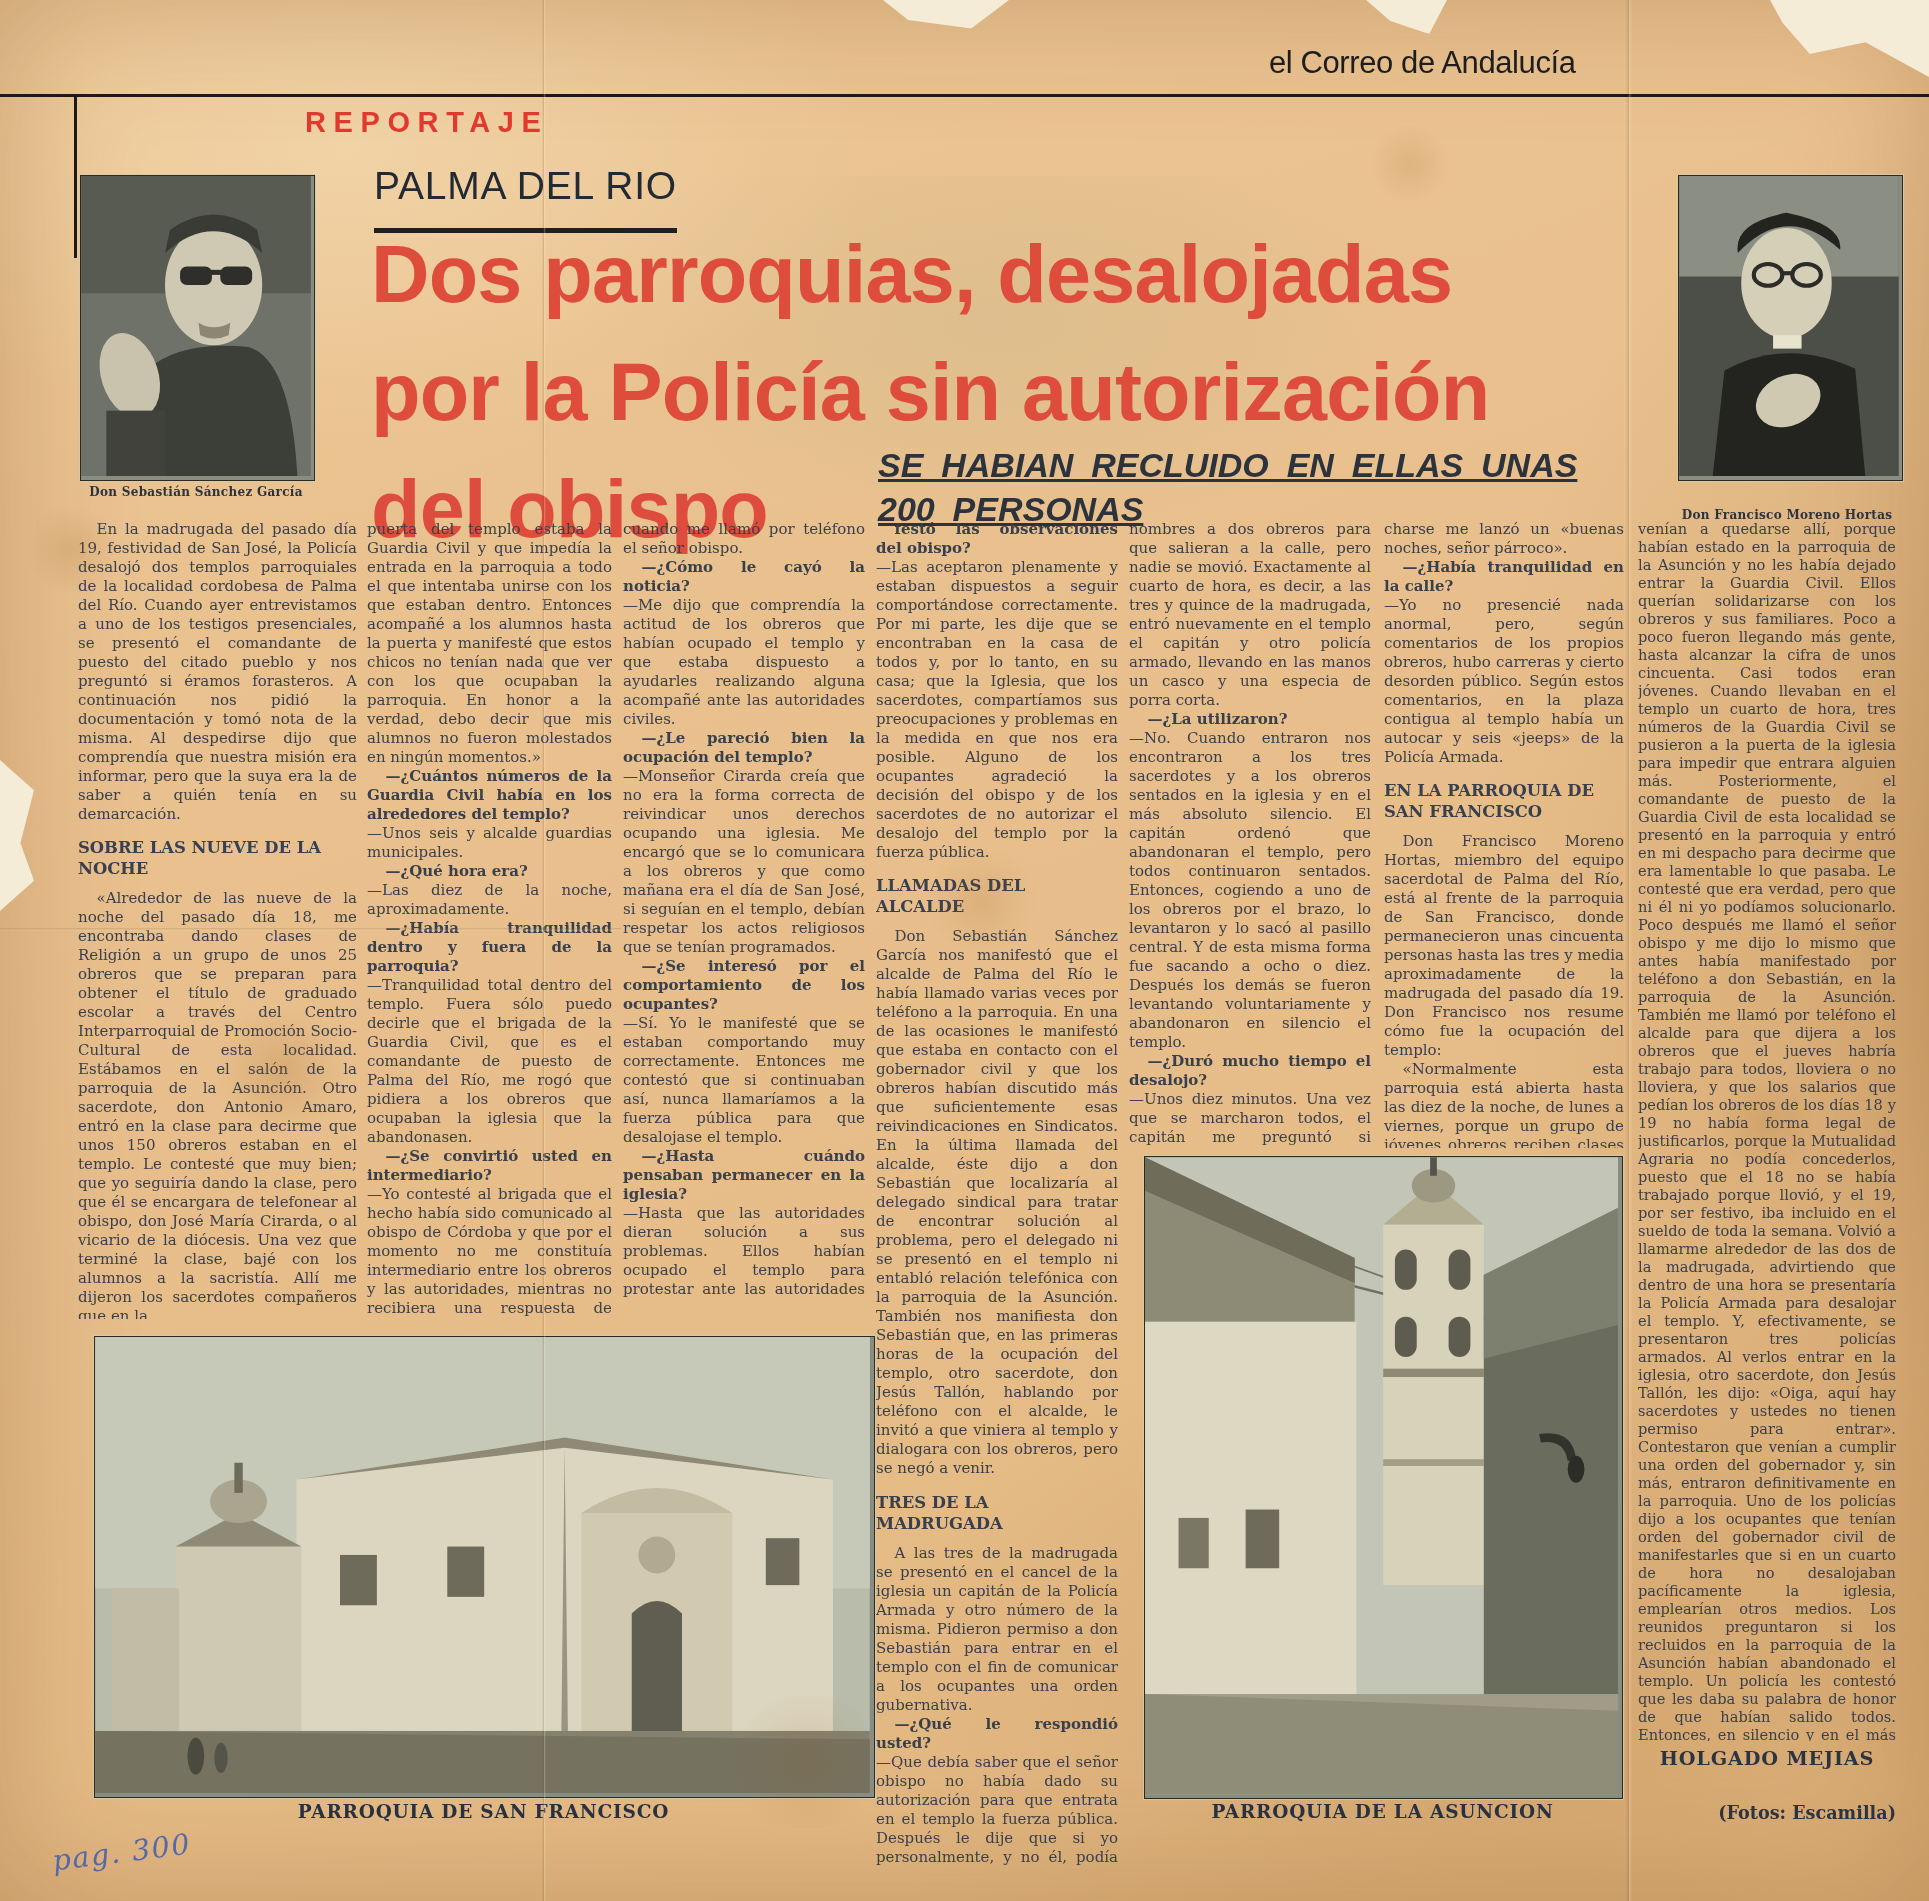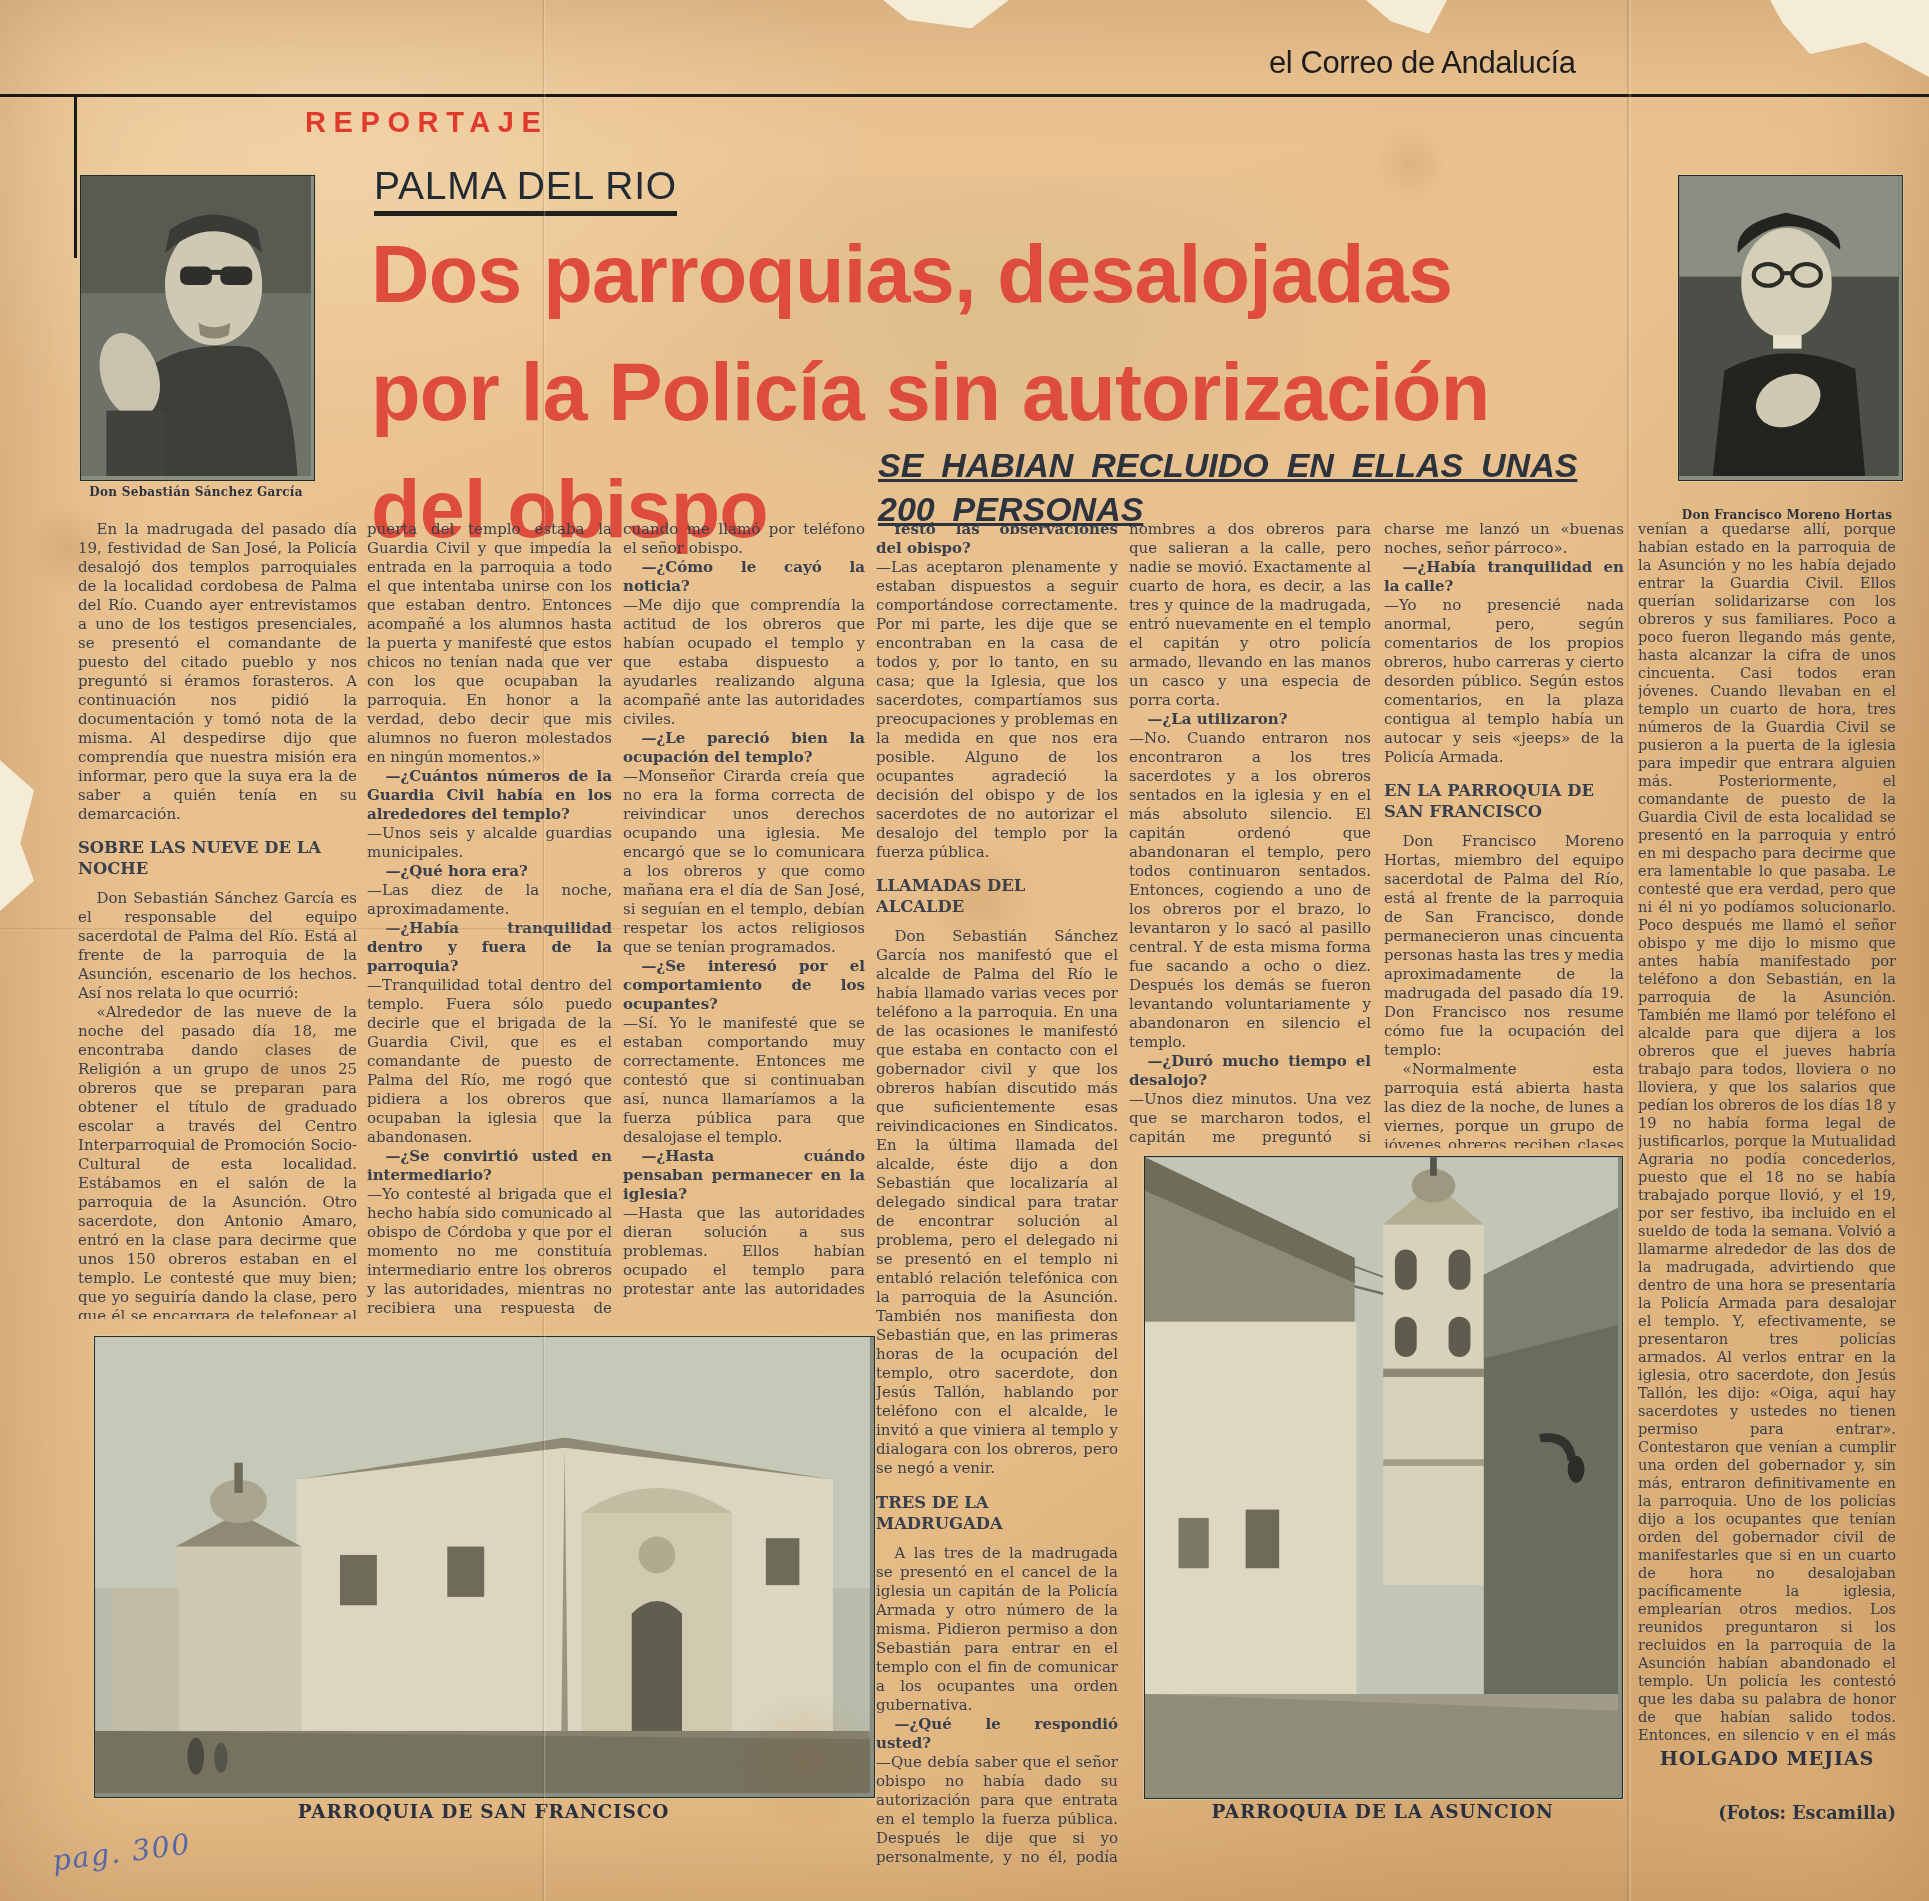--- a/index.html
+++ b/index.html
@@ -21,21 +21,21 @@
   .tear{position:absolute;background:#f4ecd6;box-shadow:0 1.7px 3.4px rgba(90,50,10,.35);pointer-events:none;}
 
   .masthead{position:absolute;left:1269px;top:45px;font-family:"Liberation Sans",sans-serif;
     font-size:31px;color:#1d1d1d;letter-spacing:-0.4px;}
   .toprule{position:absolute;left:0;top:94px;width:1930px;height:3.4px;background:#1c1a17;}
   .leftrule{position:absolute;left:74px;top:94px;width:3.4px;height:164px;background:#1c1a17;}
   .section-label{position:absolute;left:305px;top:106px;font-family:"Liberation Sans",sans-serif;
     font-weight:bold;font-size:29px;letter-spacing:7.6px;color:#e03a2e;}
 
   .kicker{position:absolute;left:374px;top:164px;font-family:"Liberation Sans",sans-serif;
-    font-size:39px;color:#222a33;border-bottom:5px solid #20201e;padding-bottom:3px;letter-spacing:0.8px;}
+    font-size:39px;color:#222a33;border-bottom:5px solid #20201e;padding-bottom:20px;letter-spacing:0.8px;}
   .hl{position:absolute;left:371px;width:1218px;font-family:"Liberation Sans",sans-serif;
     font-weight:bold;font-size:81px;color:#de4c3c;letter-spacing:-0.8px;white-space:nowrap;
     text-align:justify;}
   .hl:after{content:"";display:inline-block;width:100%;}
   .hl1{top:228px;}
   .hl2{top:346px;}
   .hl3{top:463px;width:503px;text-align:left;}
   .hl3:after{display:none;}
   .subhead{position:absolute;left:878px;top:443px;width:747px;
     font-family:"Liberation Sans",sans-serif;font-style:italic;font-weight:bold;
@@ -109,21 +109,20 @@
       <path d="M40 358 L54 232 Q128 192 210 230 L222 358 Z" fill="#23241f"></path>
       <rect x="112" y="190" width="34" height="16" fill="#e8e3cc"></rect>
       <ellipse cx="130" cy="268" rx="40" ry="30" fill="#d0c9b2" transform="rotate(-24 130 268)"></ellipse>
     </svg>
   </div>
   <div class="caption-sm" style="left:1657px;top:485px;width:260px;margin-top:23px;">Don Francisco Moreno Hortas</div>
 
   <div class="col" style="left:78px;top:520px;width:279px;height:799px;">
       <div class="blk p">En la madrugada del pasado día 19, festividad de San José, la Policía desalojó dos templos parroquiales de la localidad cordobesa de Palma del Río. Cuando ayer entrevistamos a uno de los testigos presenciales, se presentó el comandante de puesto del citado pueblo y nos preguntó si éramos forasteros. A continuación nos pidió la documentación y tomó nota de la misma. Al despedirse dijo que comprendía que nuestra misión era informar, pero que la suya era la de saber a quién tenía en su demarcación.</div>
       <div class="blk heading">SOBRE LAS NUEVE DE LA NOCHE</div>
-      <div class="blk p">Don Sebastián Sánchez García es el responsable del equipo sacerdotal de Palma del Río. Está al frente de la parroquia de la Asunción, escenario de los hechos. Así nos relata lo que ocurrió:</div>
       <div class="blk p">«Alrededor de las nueve de la noche del pasado día 18, me encontraba dando clases de Religión a un grupo de unos 25 obreros que se preparan para obtener el título de graduado escolar a través del Centro Interparroquial de Promoción Socio-Cultural de esta localidad. Estábamos en el salón de la parroquia de la Asunción. Otro sacerdote, don Antonio Amaro, entró en la clase para decirme que unos 150 obreros estaban en el templo. Le contesté que muy bien; que yo seguiría dando la clase, pero que él se encargara de telefonear al obispo, don José María Cirarda, o al vicario de la diócesis. Una vez que terminé la clase, bajé con los alumnos a la sacristía. Allí me dijeron los sacerdotes compañeros que en la</div>
     </div>
   <div class="col" style="left:367px;top:520px;width:245px;height:799px;">
       <div class="blk pc">puerta del templo estaba la Guardia Civil y que impedía la entrada en la parroquia a todo el que intentaba unirse con los que estaban dentro. Entonces acompañé a los alumnos hasta la puerta y manifesté que estos chicos no tenían nada que ver con los que ocupaban la parroquia. En honor a la verdad, debo decir que mis alumnos no fueron molestados en ningún momentos.»</div>
       <div class="blk q">—¿Cuántos números de la Guardia Civil había en los alrededores del templo?</div>
       <div class="blk pc">—Unos seis y alcalde guardias municipales.</div>
       <div class="blk q">—¿Qué hora era?</div>
       <div class="blk pc">—Las diez de la noche, aproximadamente.</div>
       <div class="blk q">—¿Había tranquilidad dentro y fuera de la parroquia?</div>
       <div class="blk pc">—Tranquilidad total dentro del templo. Fuera sólo puedo decirle que el brigada de la Guardia Civil, que es el comandante de puesto de Palma del Río, me rogó que pidiera a los obreros que ocupaban la iglesia que la abandonasen.</div>

